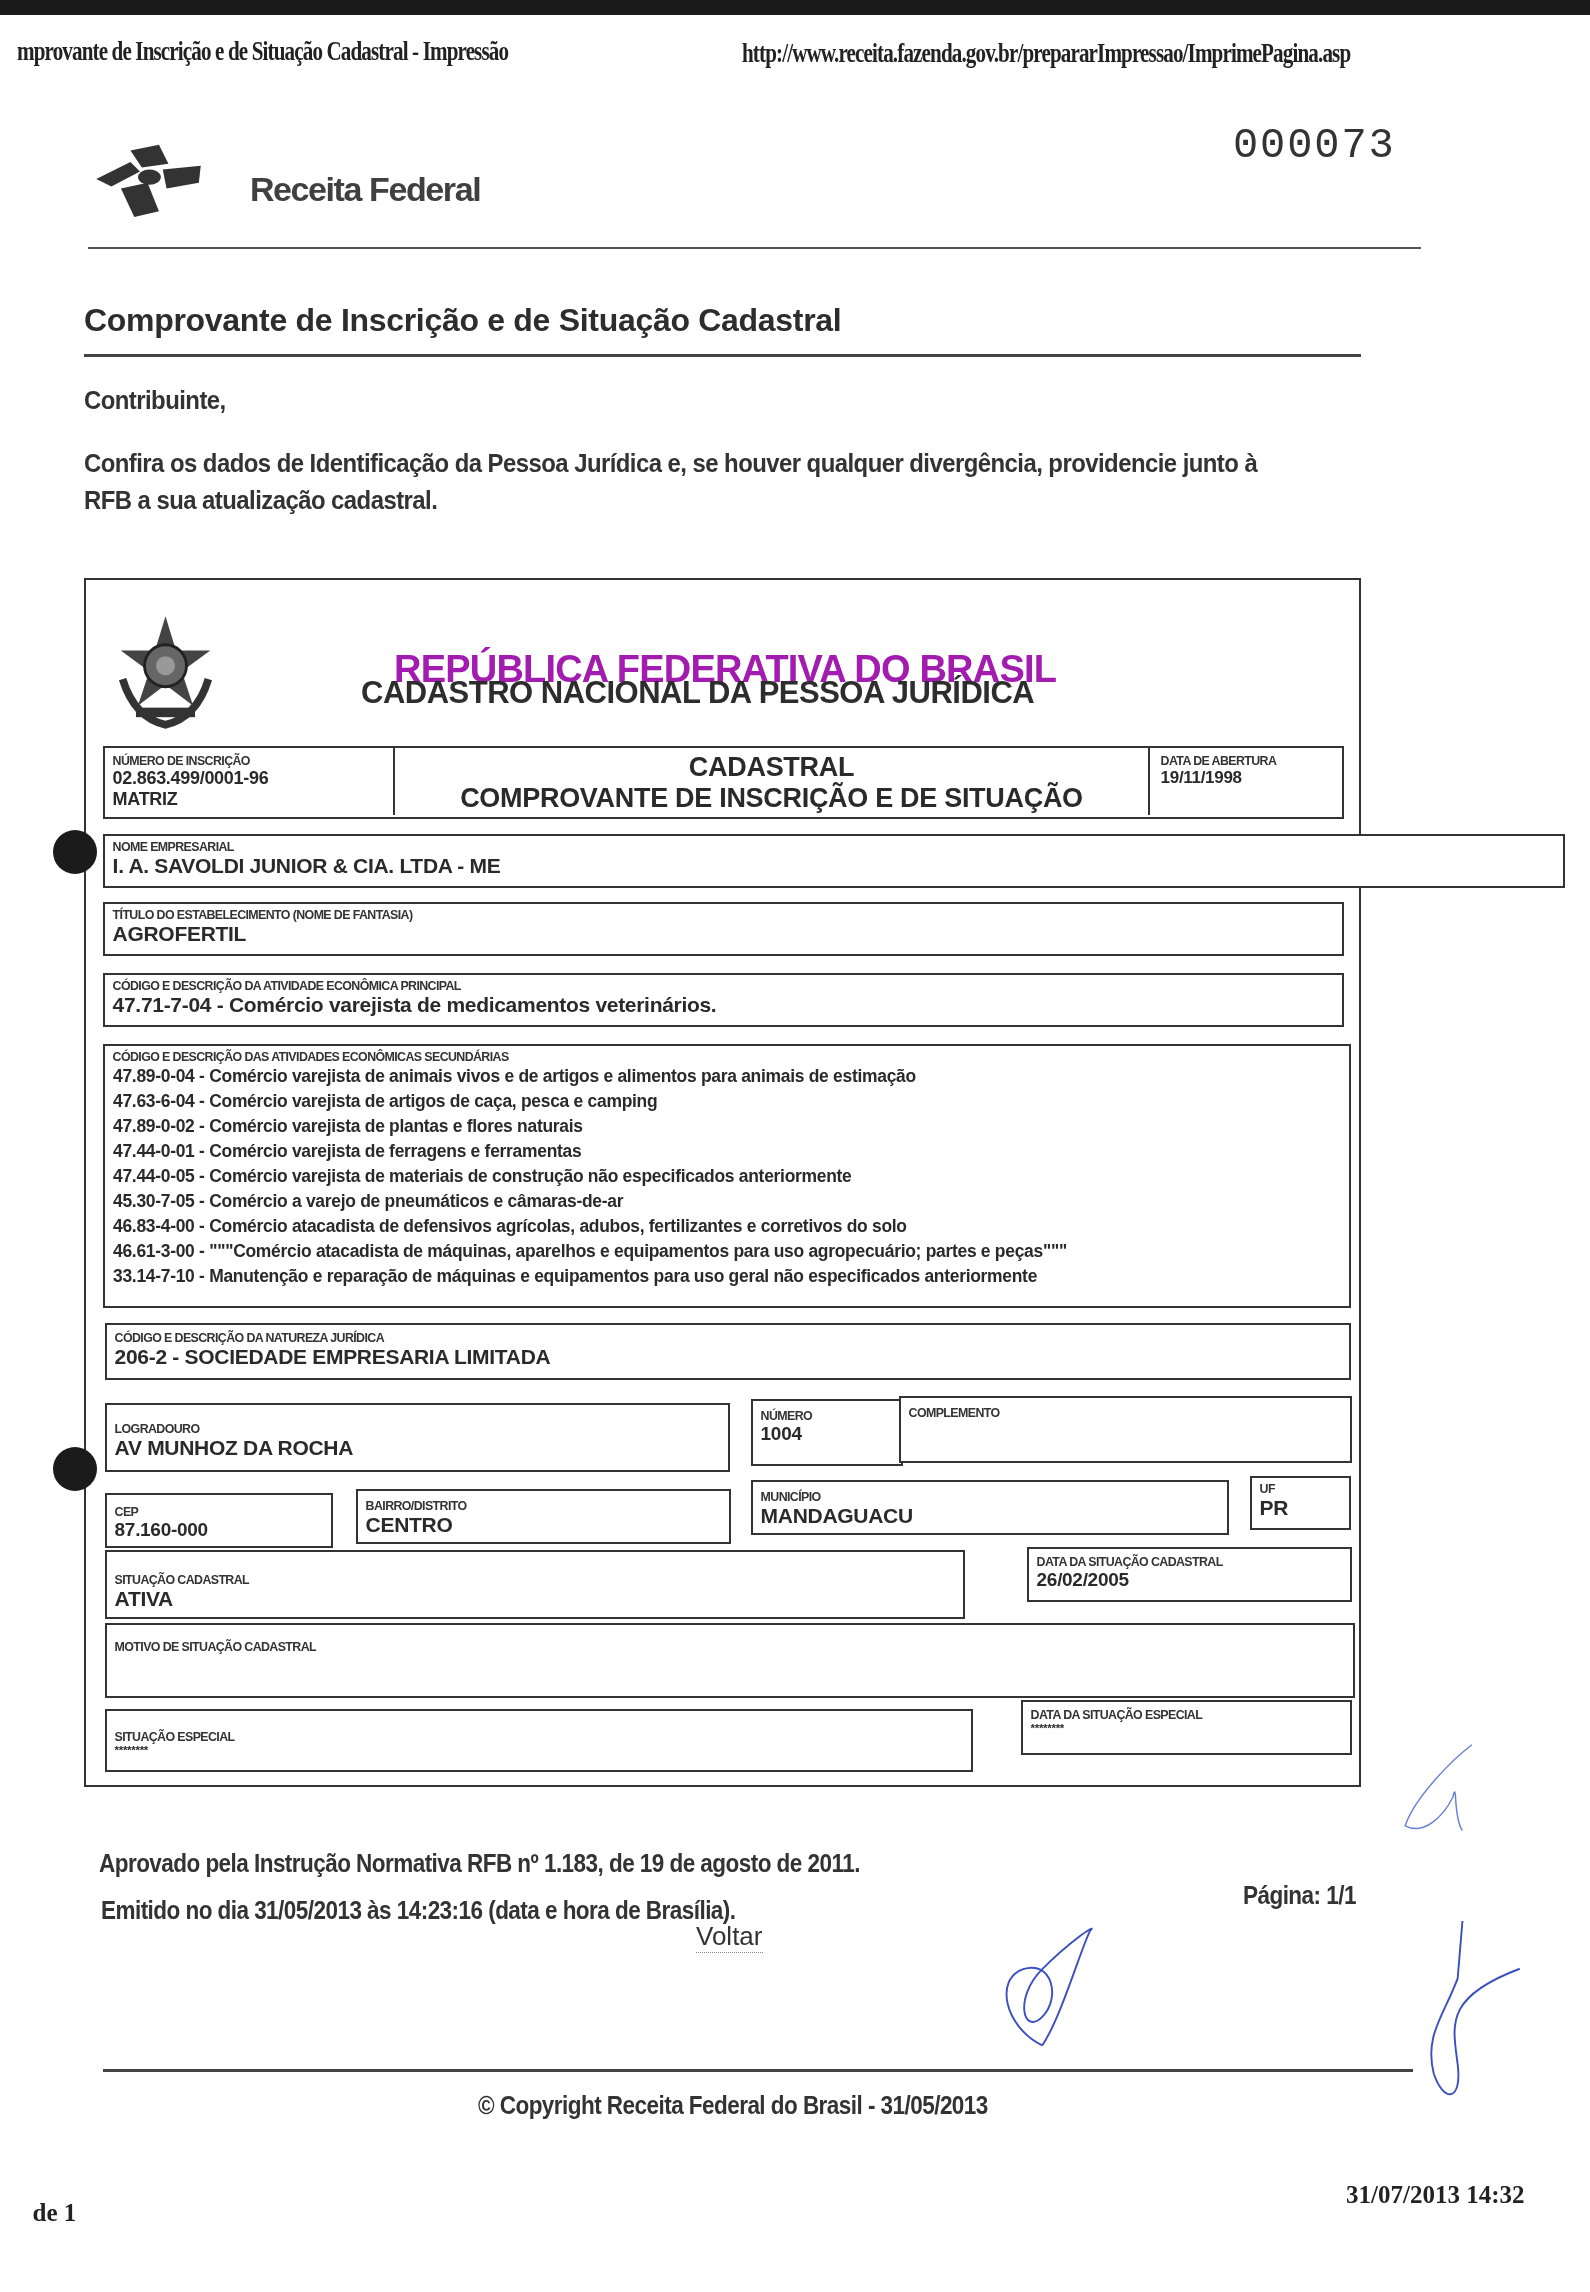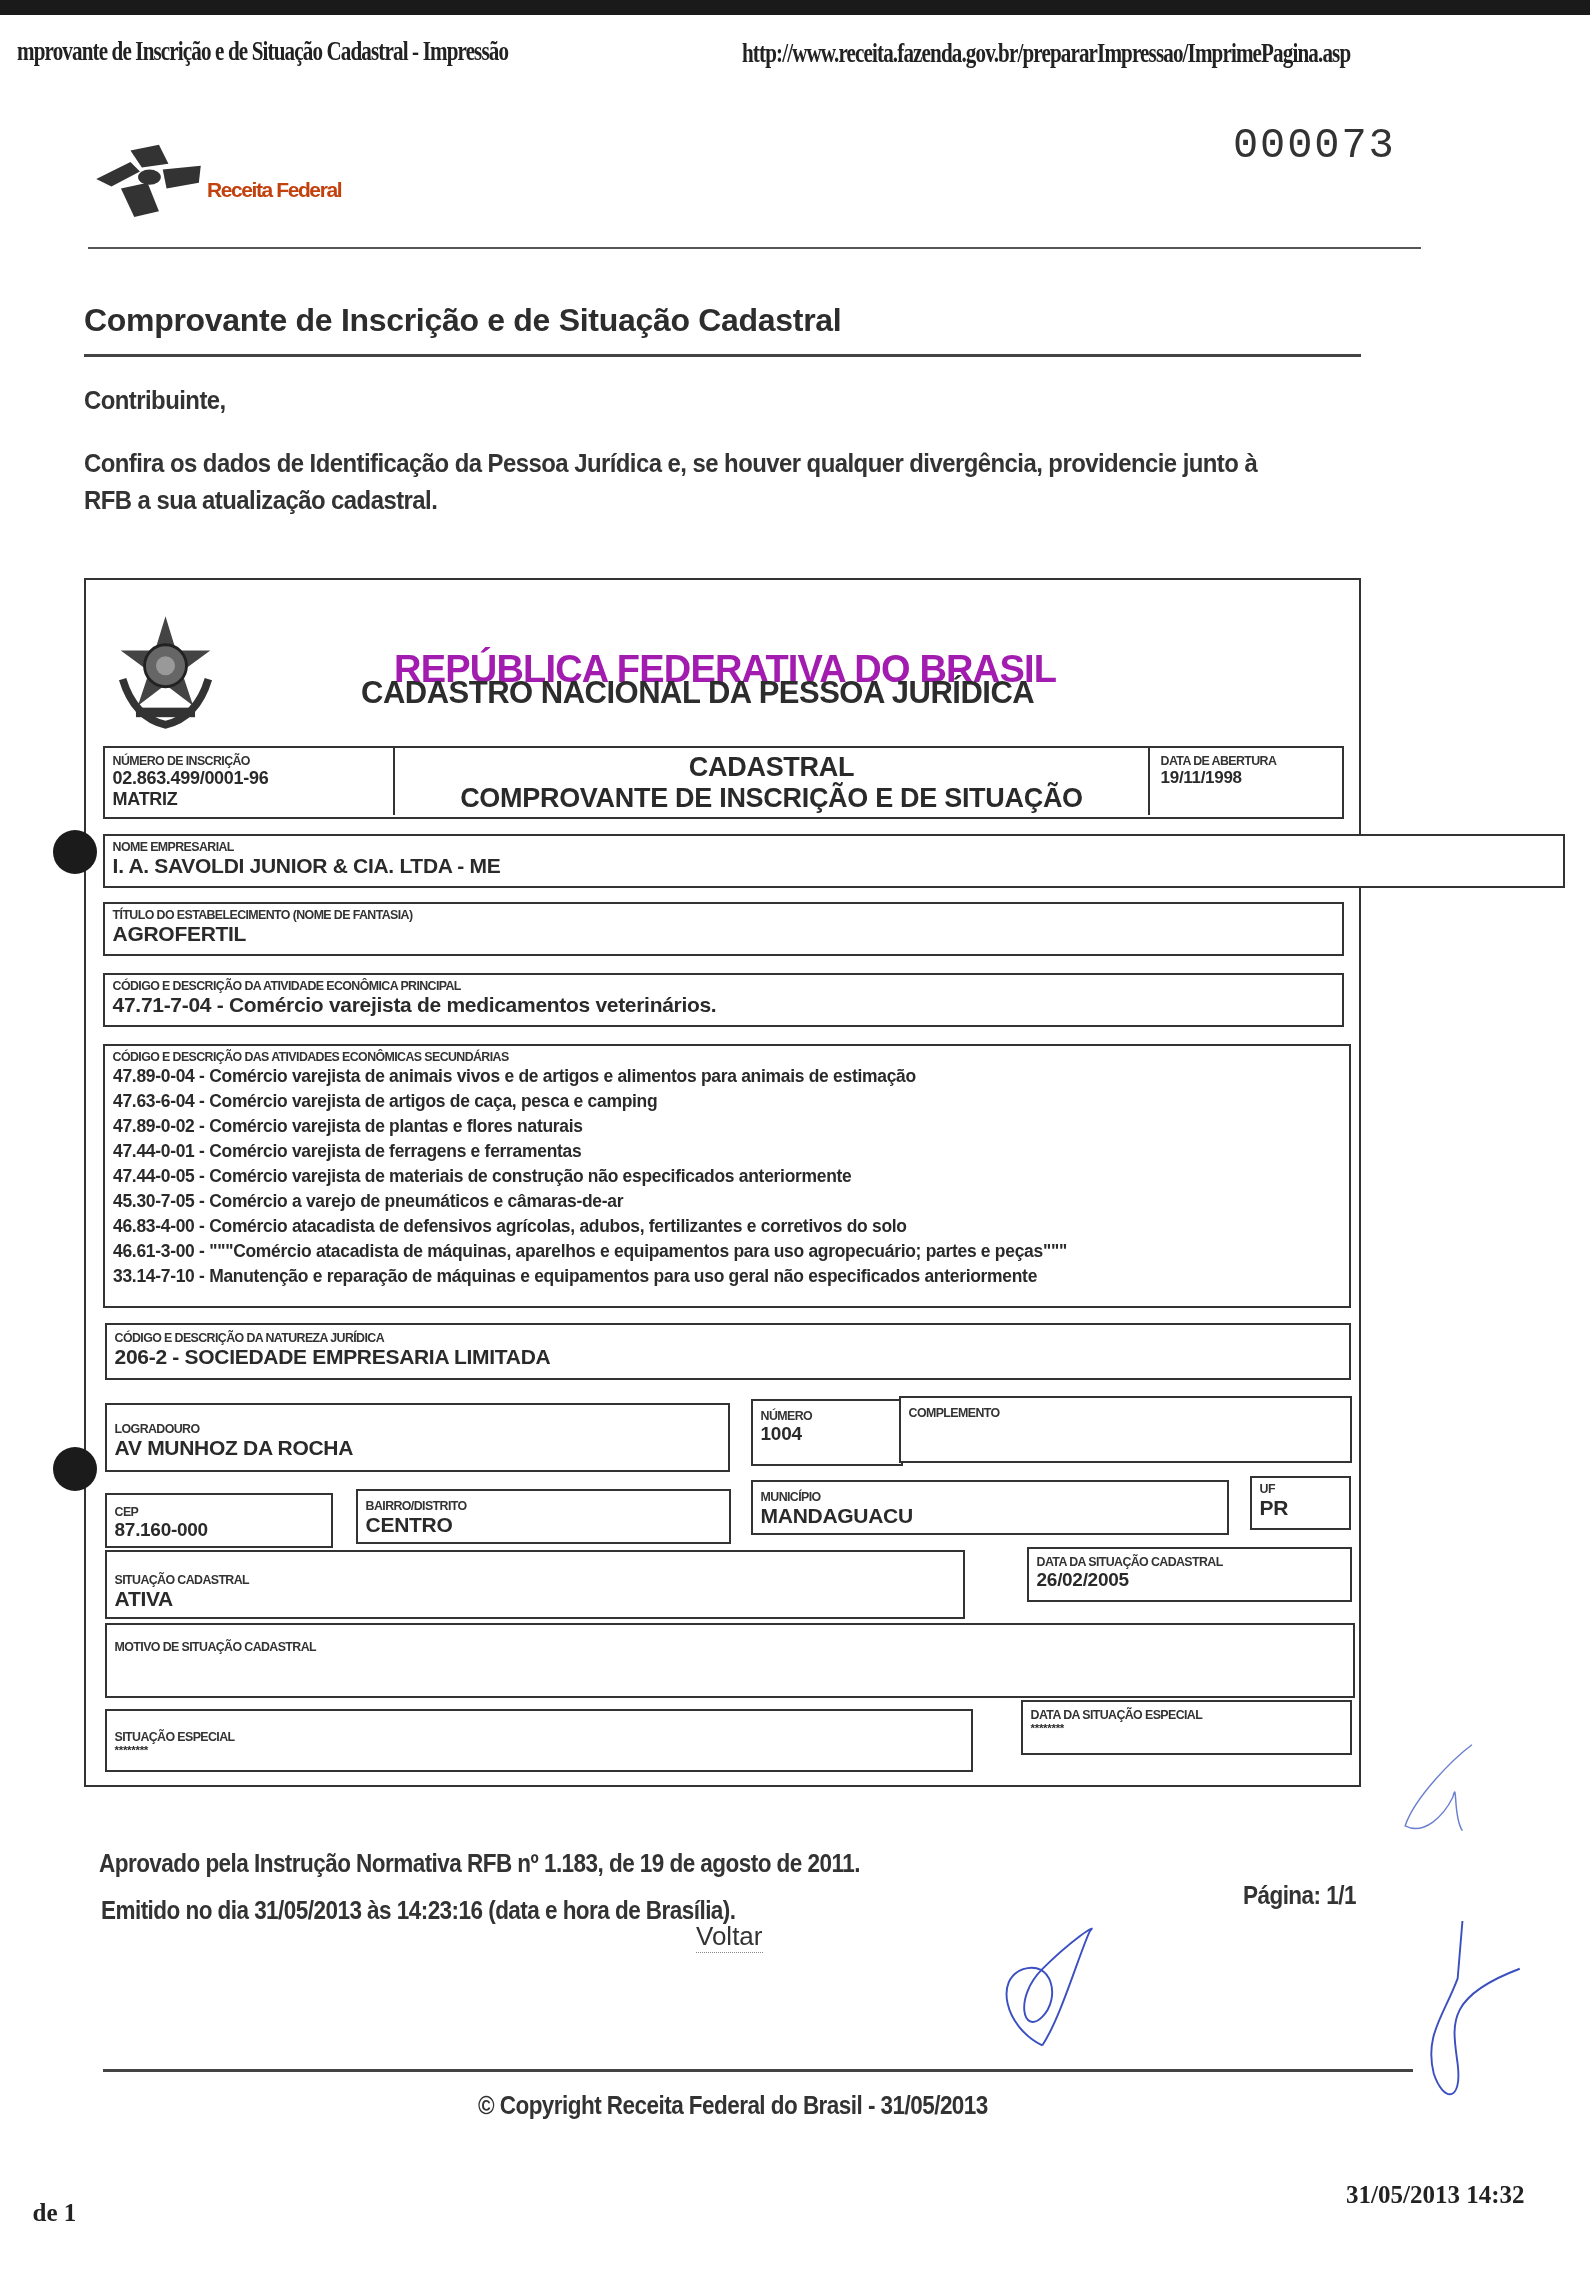--- a/index.html
+++ b/index.html
@@ -3,21 +3,21 @@
 <meta charset="utf-8">
 <style>
   * { box-sizing: border-box; margin: 0; padding: 0; }
   html, body { width: 1591px; height: 2292px; background: #fff; overflow: hidden; }
   body { position: relative; font-family: "Liberation Sans", sans-serif; color: #2a2a2a; }
   .top-bar { position: absolute; left: 0; top: 0; width: 1591px; height: 15.3px; background: #1a1a1a; }
   .abs { position: absolute; }
   .print-hdr { font-family: "Liberation Serif", serif; font-weight: bold; font-size: 27px; letter-spacing: -1.1px; color: #222; white-space: nowrap; transform: scaleX(0.78); transform-origin: left top; }
   .stamp { font-family: "Liberation Mono", monospace; font-size: 42px; letter-spacing: 1.9px; color: #333; }
   .logo { display: flex; align-items: center; gap: 1.9px; }
-  .logo-text { font-weight: bold; font-size: 21px; letter-spacing: -1.4px; color: #c2410c; }
+  .logo-text { font-weight: bold; font-size: 34px; letter-spacing: -1.4px; color: #404040; margin-left: 43px; }
   .hr { position: absolute; height: 2.9px; background: #444; }
   .title { font-weight: bold; font-size: 32px; color: #2d2d2d; letter-spacing: -0.3px; }
   .body-text { font-weight: bold; font-size: 26px; color: #333; line-height: 36px; letter-spacing: -0.6px; transform: scaleX(0.92); transform-origin: left top; }
   .main-box { position: absolute; left: 84px; top: 578px; width: 1277px; height: 1209px; border: 2.9px solid #333; }
   .box { position: absolute; border: 2.9px solid #333; background: #fff; }
   .lbl { font-weight: bold; font-size: 12.4px; letter-spacing: -0.6px; color: #333; text-transform: uppercase; white-space: nowrap; }
   .val { font-weight: bold; font-size: 21px; letter-spacing: -0.3px; color: #2a2a2a; white-space: nowrap; }
   .rep-title { font-weight: bold; font-size: 38px; color: #a21caf; letter-spacing: -0.8px; margin-top: 36px; }
   .cad-title { font-weight: bold; font-size: 31px; color: #2d2d2d; letter-spacing: -0.5px; }
   .sec-list .val { font-size: 18px; line-height: 25px; transform: scaleX(0.97); transform-origin: left top; }
@@ -185,14 +185,14 @@
   <path d="M60,0 L55,60 C40,100 20,120 30,160 C40,190 60,190 55,150 C50,110 40,80 120,50" fill="none" stroke="#3a4fc0" stroke-width="2"></path>
 </svg>
 <svg class="abs" style="left:1386px; top:1740px;" width="105" height="105" viewBox="0 0 110 110">
   <path d="M90,5 C70,20 30,60 20,90 C40,100 60,80 70,60 C75,40 70,80 80,95" fill="none" stroke="#6a7fd0" stroke-width="1.5"></path>
 </svg>
 
 <div class="hr" style="left:103px; top:2069px; width:1310px;"></div>
 <div class="abs footer-text" style="left:478px; top:2091px;">© Copyright Receita Federal do Brasil - 31/05/2013</div>
 
 <div class="abs serif-foot" style="left:32.5px; top:2199px;">de 1</div>
-<div class="abs serif-foot" style="left:1346px; top:2181px;">31/05/2013 14:32</div>
+<div class="abs serif-foot" style="left:1346px; top:2181px;">31/07/2013 14:32</div>
 
 
 </body></html>

